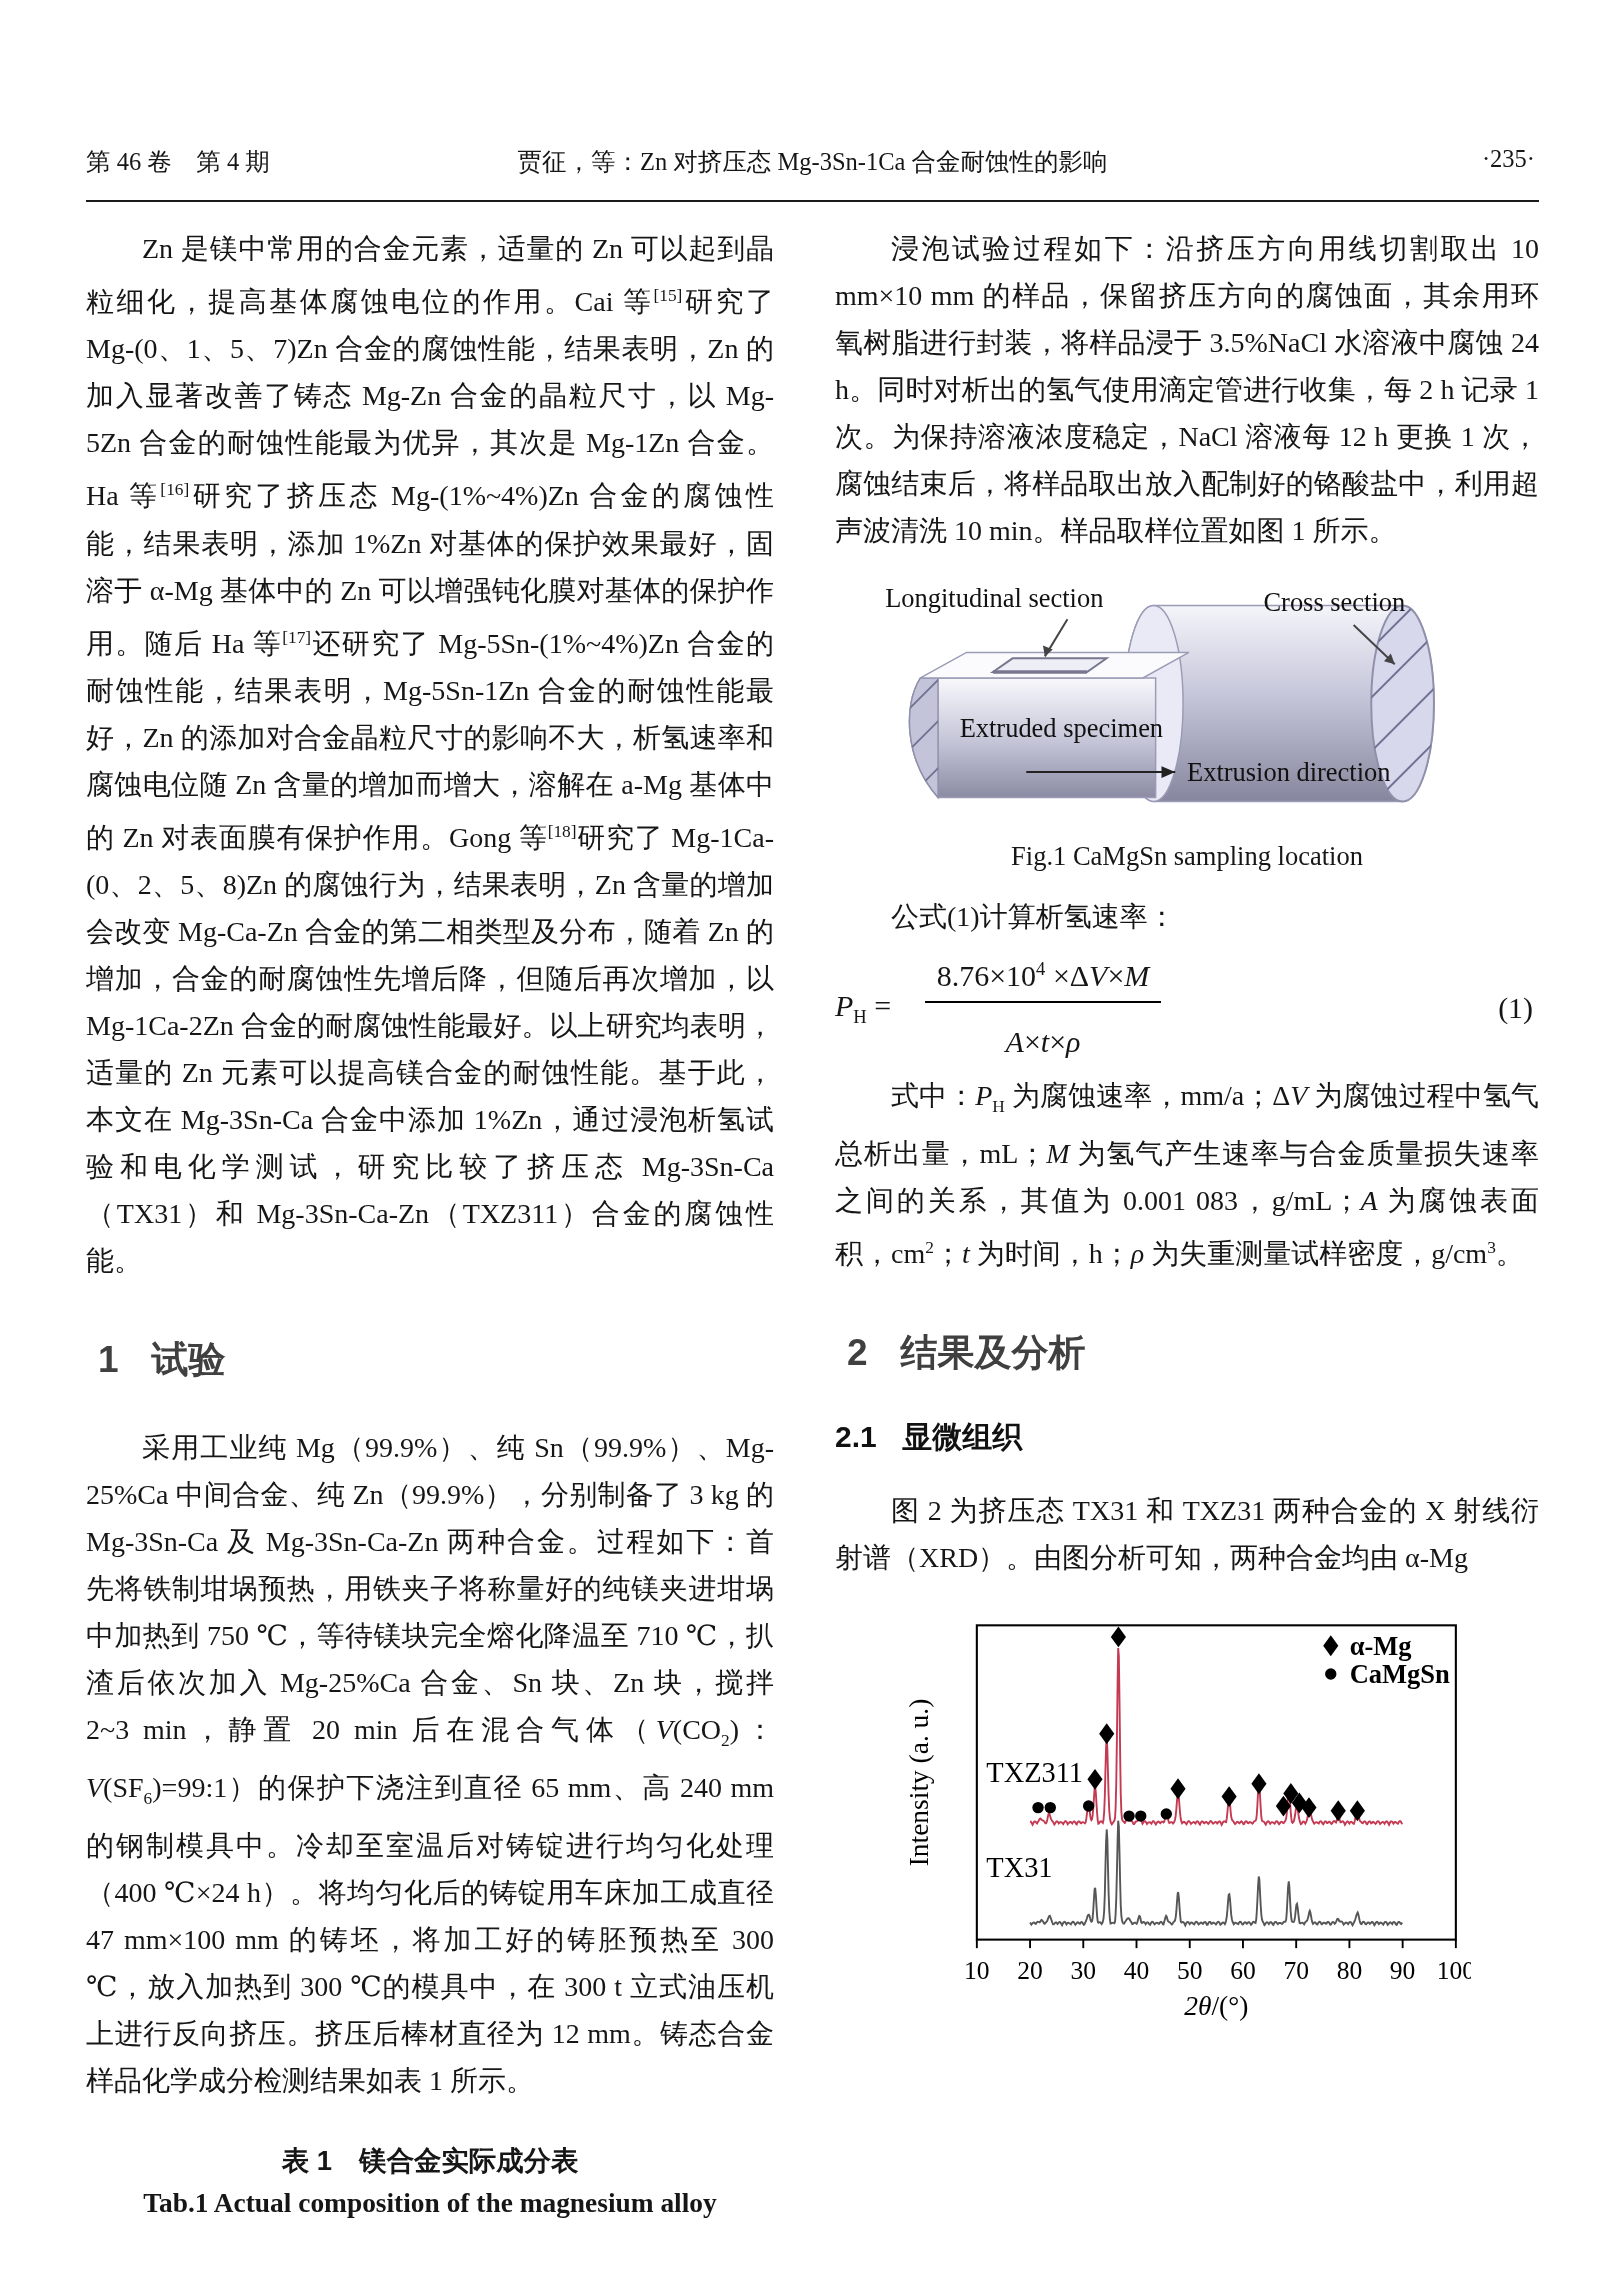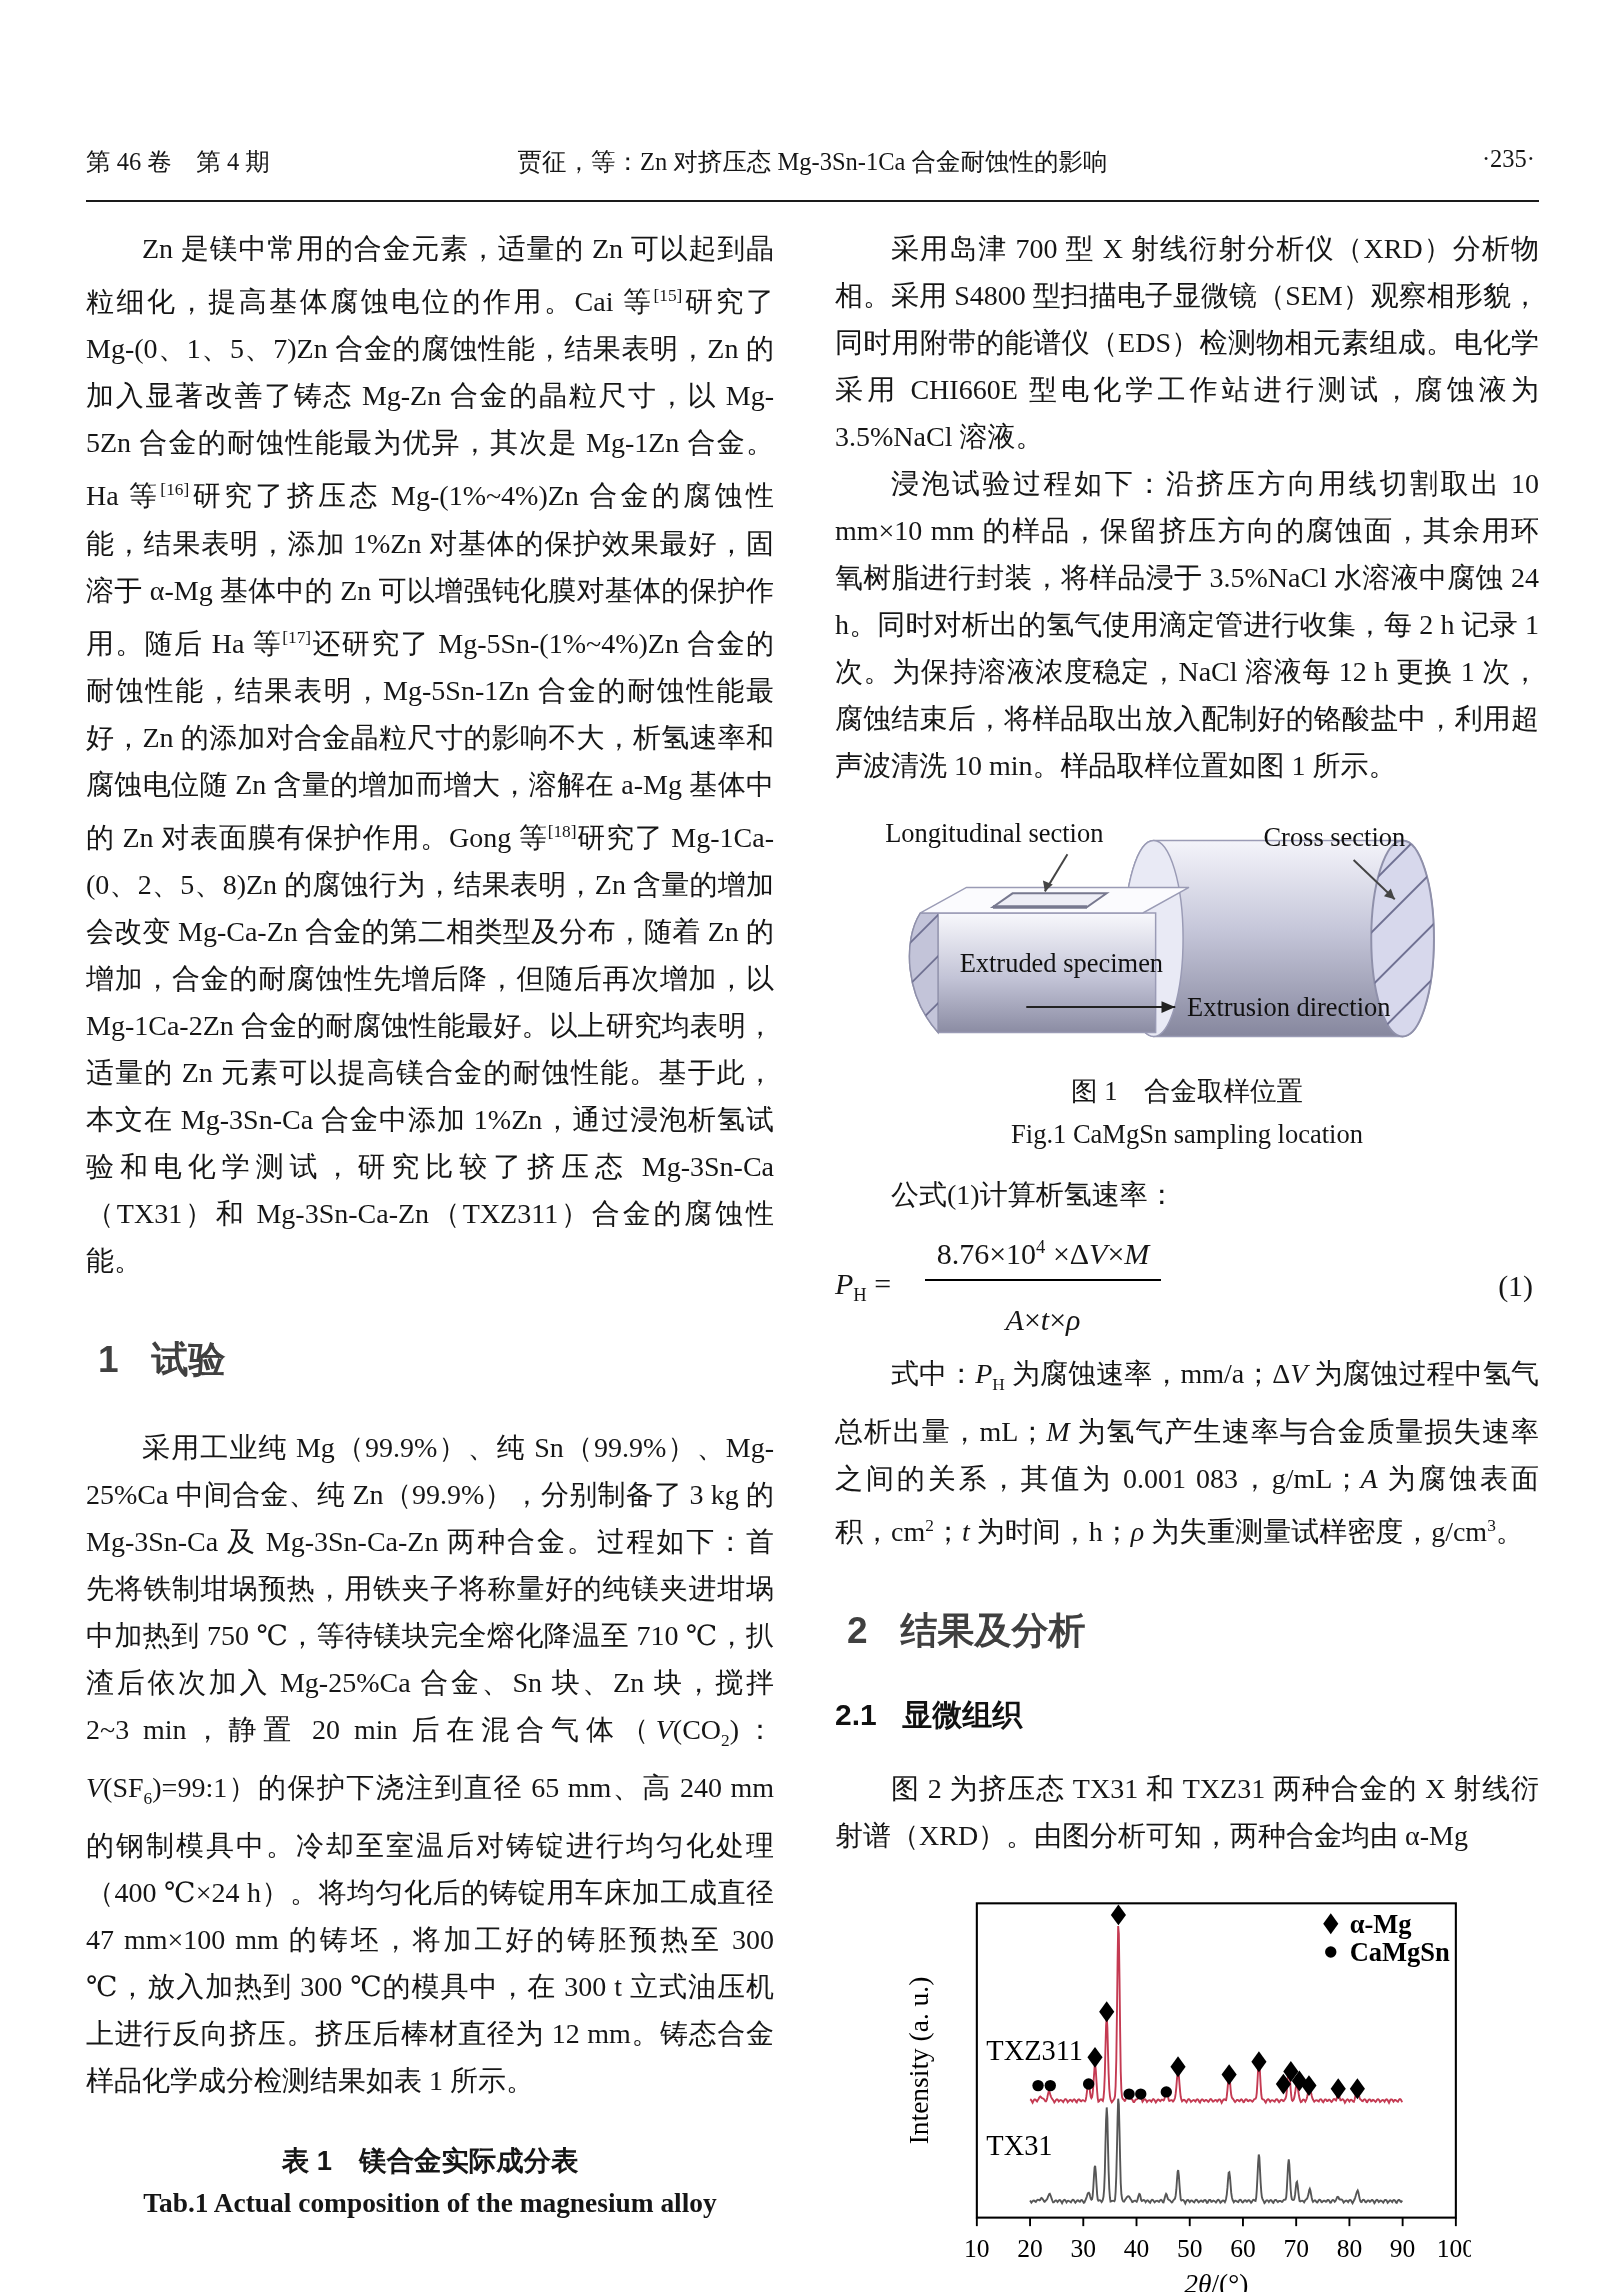--- a/index.html
+++ b/index.html
@@ -72,21 +72,20 @@
   <p class="body indent">采用工业纯 Mg（99.9%）、纯 Sn（99.9%）、Mg-25%Ca 中间合金、纯 Zn（99.9%），分别制备了 3 kg 的 Mg-3Sn-Ca 及 Mg-3Sn-Ca-Zn 两种合金。过程如下：首先将铁制坩埚预热，用铁夹子将称量好的纯镁夹进坩埚中加热到 750 ℃，等待镁块完全熔化降温至 710 ℃，扒渣后依次加入 Mg-25%Ca 合金、Sn 块、Zn 块，搅拌 2~3 min，静置 20 min 后在混合气体（<i>V</i>(CO<sub>2</sub>)：<i>V</i>(SF<sub>6</sub>)=99:1）的保护下浇注到直径 65 mm、高 240 mm 的钢制模具中。冷却至室温后对铸锭进行均匀化处理（400 ℃×24 h）。将均匀化后的铸锭用车床加工成直径 47 mm×100 mm 的铸坯，将加工好的铸胚预热至 300 ℃，放入加热到 300 ℃的模具中，在 300 t 立式油压机上进行反向挤压。挤压后棒材直径为 12 mm。铸态合金样品化学成分检测结果如表 1 所示。</p>
 
   <div class="tblblock">
     <div class="tbl-cap-zh">表 1　镁合金实际成分表</div>
     <div class="tbl-cap-en">Tab.1 Actual composition of the magnesium alloy</div>
 
   </div>
 </div>
 
 <div class="col col-right">
-  <p class="body indent">采用岛津 700 型 X 射线衍射分析仪（XRD）分析物相。采用 S4800 型扫描电子显微镜（SEM）观察相形貌，同时用附带的能谱仪（EDS）检测物相元素组成。电化学采用 CHI660E 型电化学工作站进行测试，腐蚀液为 3.5%NaCl 溶液。</p>
   <p class="body indent">浸泡试验过程如下：沿挤压方向用线切割取出 10 mm×10 mm 的样品，保留挤压方向的腐蚀面，其余用环氧树脂进行封装，将样品浸于 3.5%NaCl 水溶液中腐蚀 24 h。同时对析出的氢气使用滴定管进行收集，每 2 h 记录 1 次。为保持溶液浓度稳定，NaCl 溶液每 12 h 更换 1 次，腐蚀结束后，将样品取出放入配制好的铬酸盐中，利用超声波清洗 10 min。样品取样位置如图 1 所示。</p>
 
   <div class="figblock fig1-wrap">
     <svg width="686" height="263" viewBox="0 0 700 268">
       <defs>
         <linearGradient id="cylG" x1="0" y1="0" x2="0" y2="1">
           <stop offset="0" stop-color="#f4f4fa"></stop>
           <stop offset="0.45" stop-color="#c6c7da"></stop>
           <stop offset="1" stop-color="#86879e"></stop>
         </linearGradient>
@@ -138,21 +137,20 @@
         <line x1="520" y1="58" x2="562" y2="98" stroke="#444" stroke-width="2"></line>
         <polygon points="562,98 551,95 558,87" fill="#444"></polygon>
 
         <text x="118" y="172">Extruded specimen</text>
 
         <line x1="186" y1="208" x2="338" y2="208" stroke="#222" stroke-width="2"></line>
         <polygon points="338,208 324,202 324,214" fill="#222"></polygon>
         <text x="350" y="217">Extrusion direction</text>
       </g>
     </svg>
-    <div class="fig-cap">图 1　合金取样位置</div>
     <div class="fig-cap">Fig.1 CaMgSn sampling location</div>
   </div>
 
   <p class="body indent" style="margin-top:15.7px;">公式(1)计算析氢速率：</p>
 
   <div class="eq-row">
     <span class="eq-lhs"><i>P</i><sub>H</sub> =</span>
     <span class="frac">
       <span class="num">8.76×10<sup>4</sup> ×Δ<i>V</i>×<i>M</i></span>
       <span class="den"><i>A</i>×<i>t</i>×<i>ρ</i></span>

